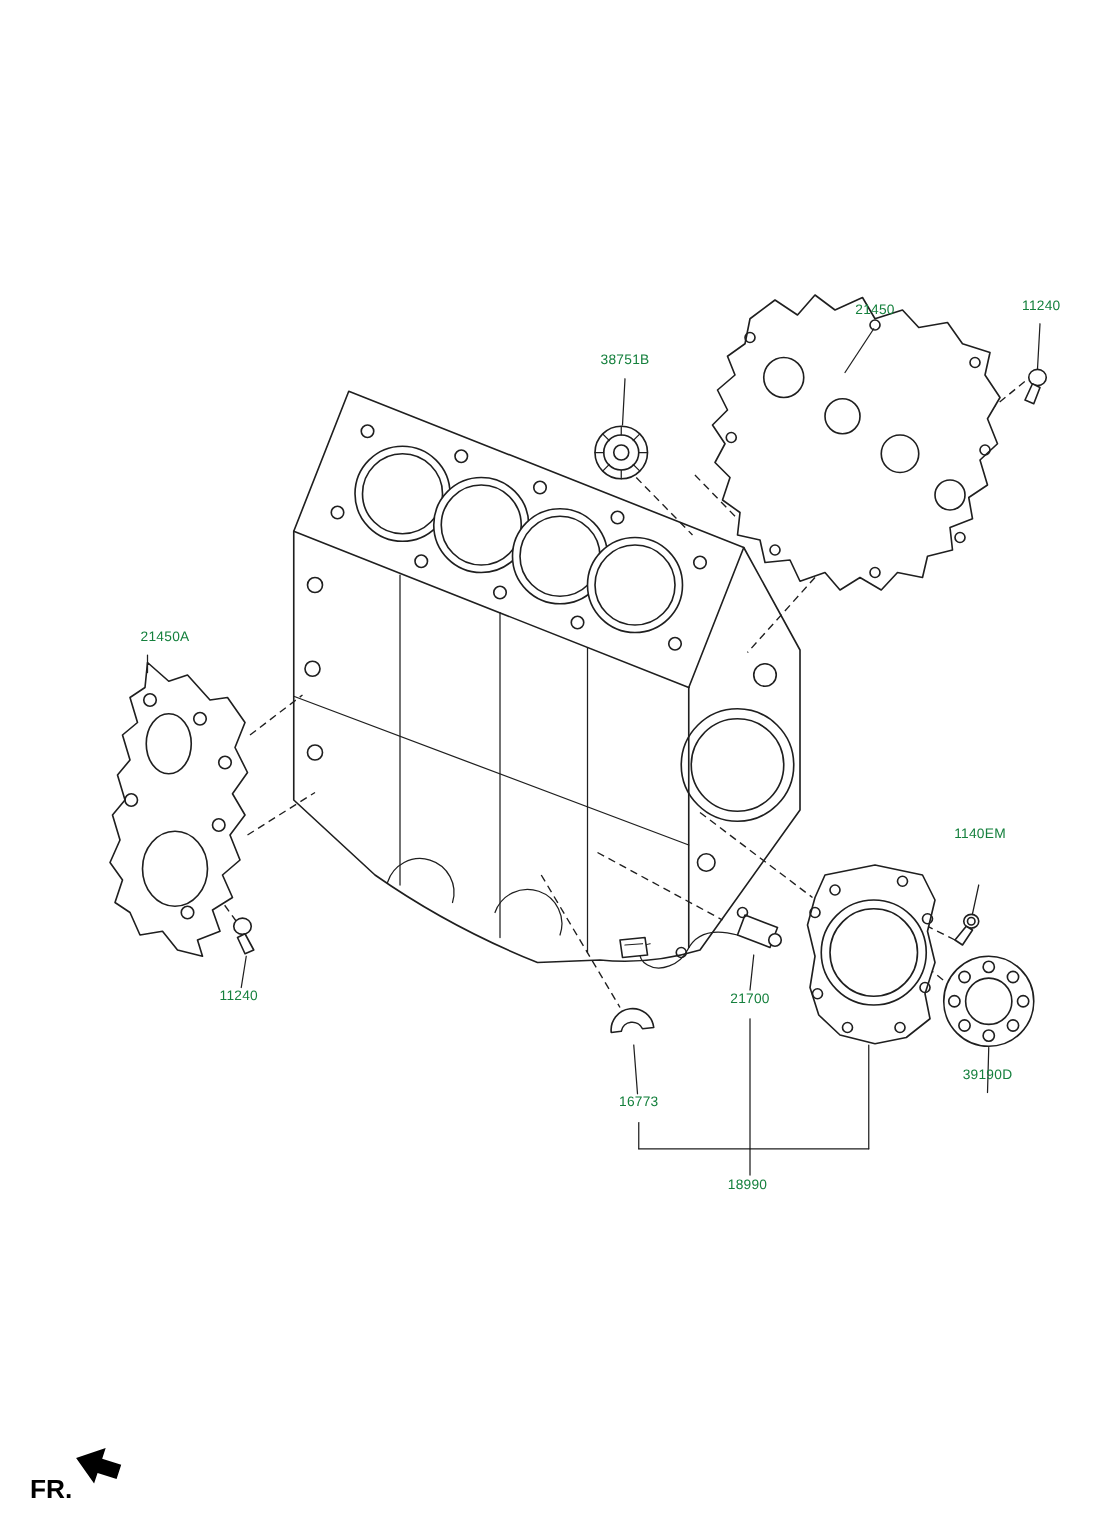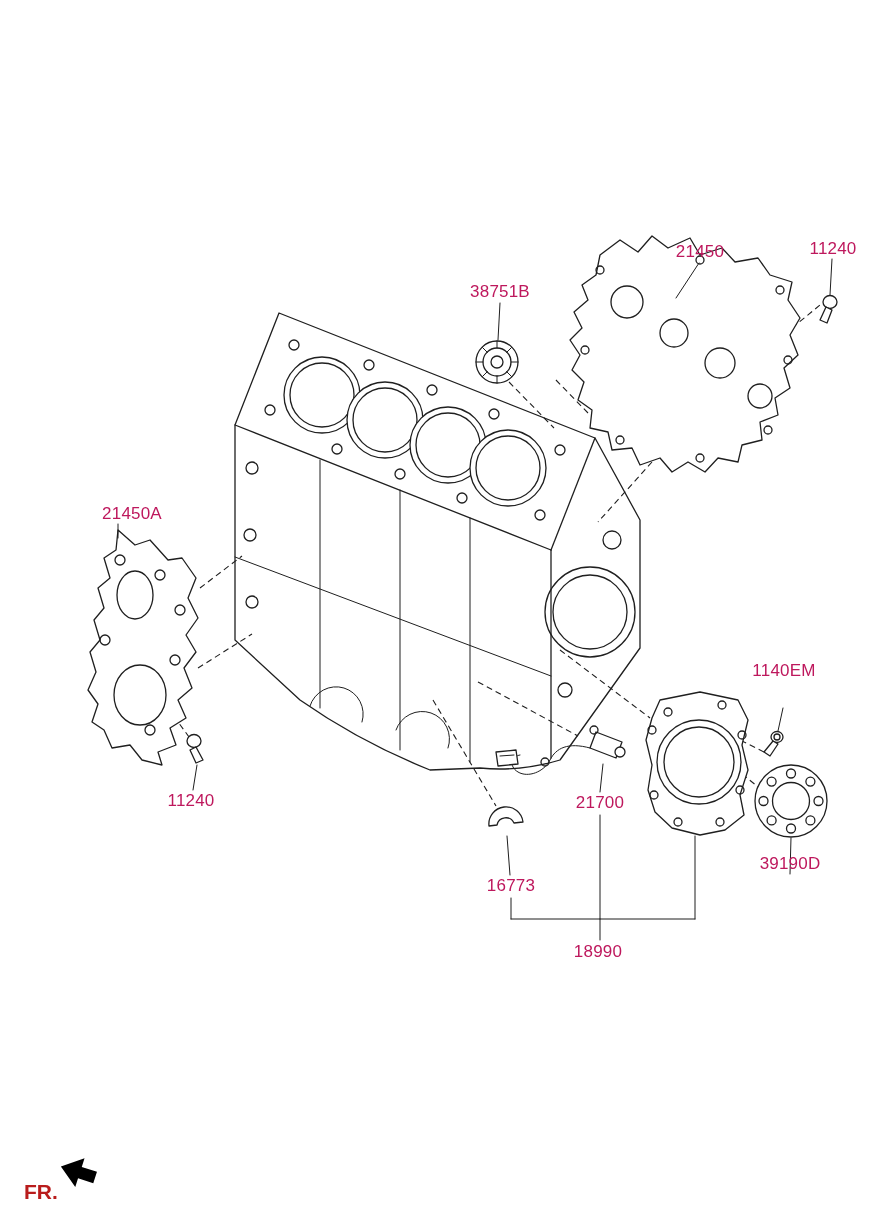--- a/index.html
+++ b/index.html
@@ -8,25 +8,25 @@
     background:#ffffff; overflow:hidden;
     font-family:"Liberation Sans", sans-serif;
   }
   .art { position:absolute; left:0; top:0; }
   .ln    { fill:none;    stroke:#1f1f1f; stroke-width:1.3; stroke-linejoin:round; stroke-linecap:round; }
   .fillw { fill:#ffffff; stroke:#1f1f1f; stroke-width:1.3; stroke-linejoin:round; }
   .thin  { fill:none;    stroke:#1f1f1f; stroke-width:1;   stroke-linecap:round; }
   .dash  { fill:none;    stroke:#1f1f1f; stroke-width:1.1; stroke-dasharray:6 4; }
   .plabel {
     position:absolute; transform:translateX(-50%);
-    font-size:17px; color:#be185d; white-space:nowrap; letter-spacing:.2px;
+    font-size:11px; color:#15803d; white-space:nowrap; letter-spacing:.2px;
   }
   .fr-label {
     position:absolute; left:24px; top:1180px;
-    font-weight:bold; font-size:21px; color:#b91c1c;
+    font-weight:bold; font-size:21px; color:#000000;
   }
 </style>
 </head>
 <body>
 
 <div class="canvas">
 
   <svg class="art" width="886" height="1211" viewBox="0 0 886 1211">
 
     <g>

